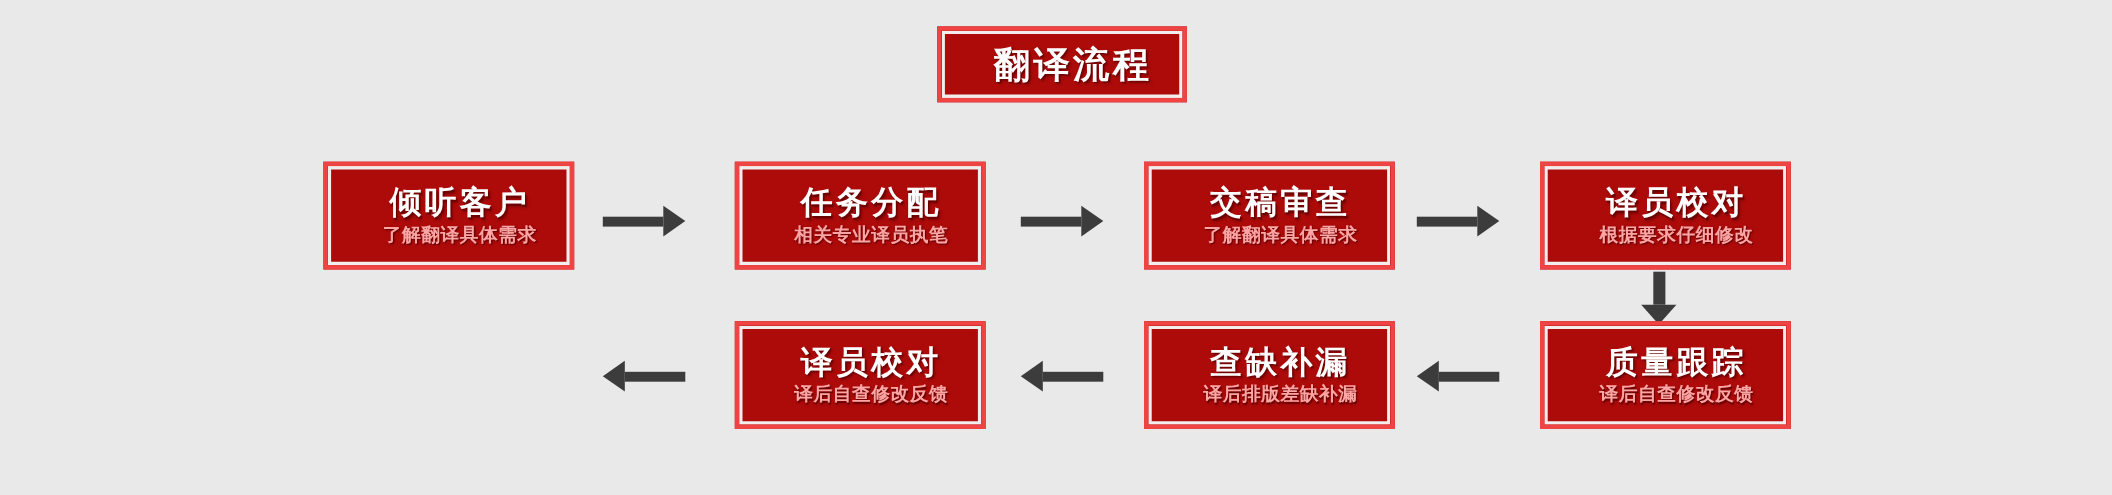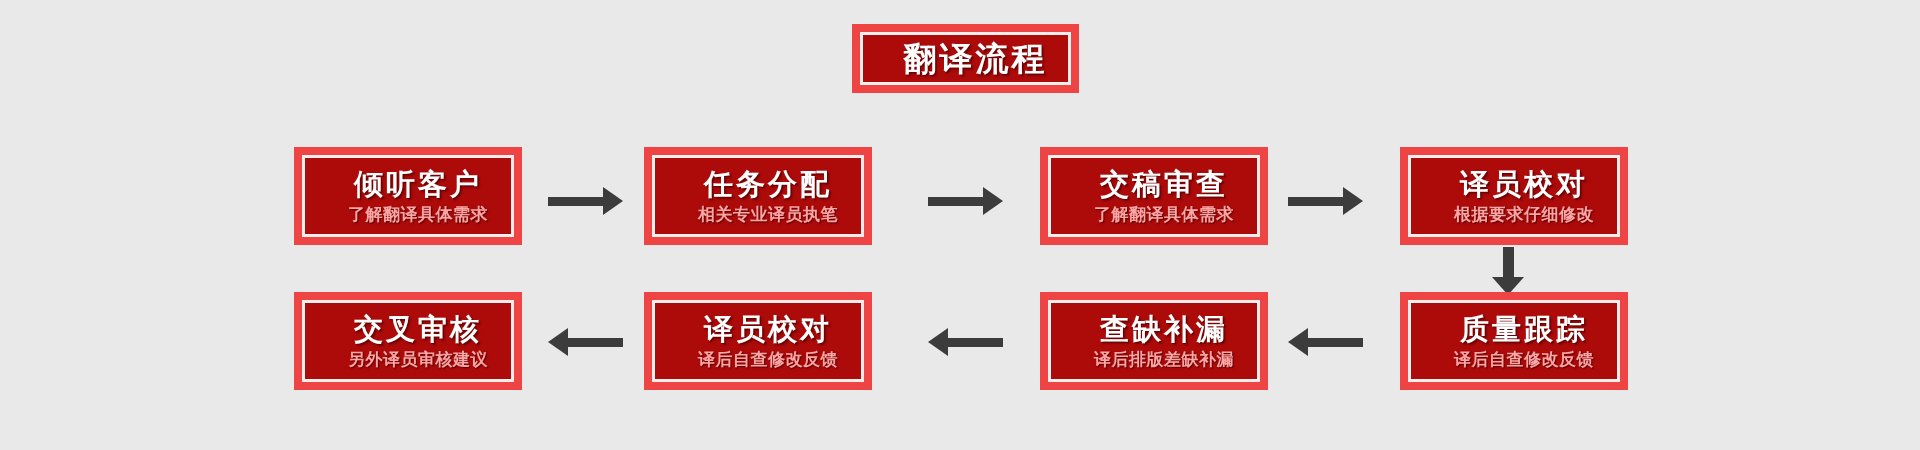--- a/index.html
+++ b/index.html
@@ -20,21 +20,21 @@
     width: 1920px;
     height: 450px;
     background: #e9e9e9;
   }
 
   
   .plaque {
     position: absolute;
     box-sizing: border-box;
     background: #ad0a0a;
-    border: 8px solid #ef4444;
+    border: 4px solid #ef4444;
     box-shadow: inset 0 0 0 3px #f2eeee, inset 0 0 0 5px #ad0a0a;
     display: flex;
     flex-direction: column;
     align-items: center;
     justify-content: center;
     overflow: hidden;
     padding-left: 20px;
   }
 
   .plaque .big {
@@ -80,21 +80,21 @@
   .step .small {
     font-size: 17px;
     letter-spacing: 0.5px;
   }
 
   
   .row1 { top: 147px; }
   .row2 { top: 292px; }
 
   .col1 { left: 294px; width: 190px; }
-  .col2 { left: 644px; width: 190px; text-align: center; }
+  .col2 { left: 668px; width: 190px; text-align: center; }
   .col3 { left: 1040px; width: 190px; }
   .col4 { left: 1400px; width: 190px; text-align: right; }
 
   
   .step.col1, .step.col2, .step.col3, .step.col4 {
     width: 228px;
     height: 98px;
   }
 
   
@@ -220,18 +220,14 @@
   <div class="plaque step row2 col2">
     <span class="big">译员校对</span>
     <span class="small">译后自查修改反馈</span>
   </div>
 
   <div class="arrow-h arrow-left" id="arrow-7-8">
     <div class="head"></div>
     <div class="shaft"></div>
   </div>
 
-  <div class="plaque step row2 col1">
-    <span class="big">交叉审核</span>
-    <span class="small">另外译员审核建议</span>
-  </div>
 
 </div>
 
 </body></html>

